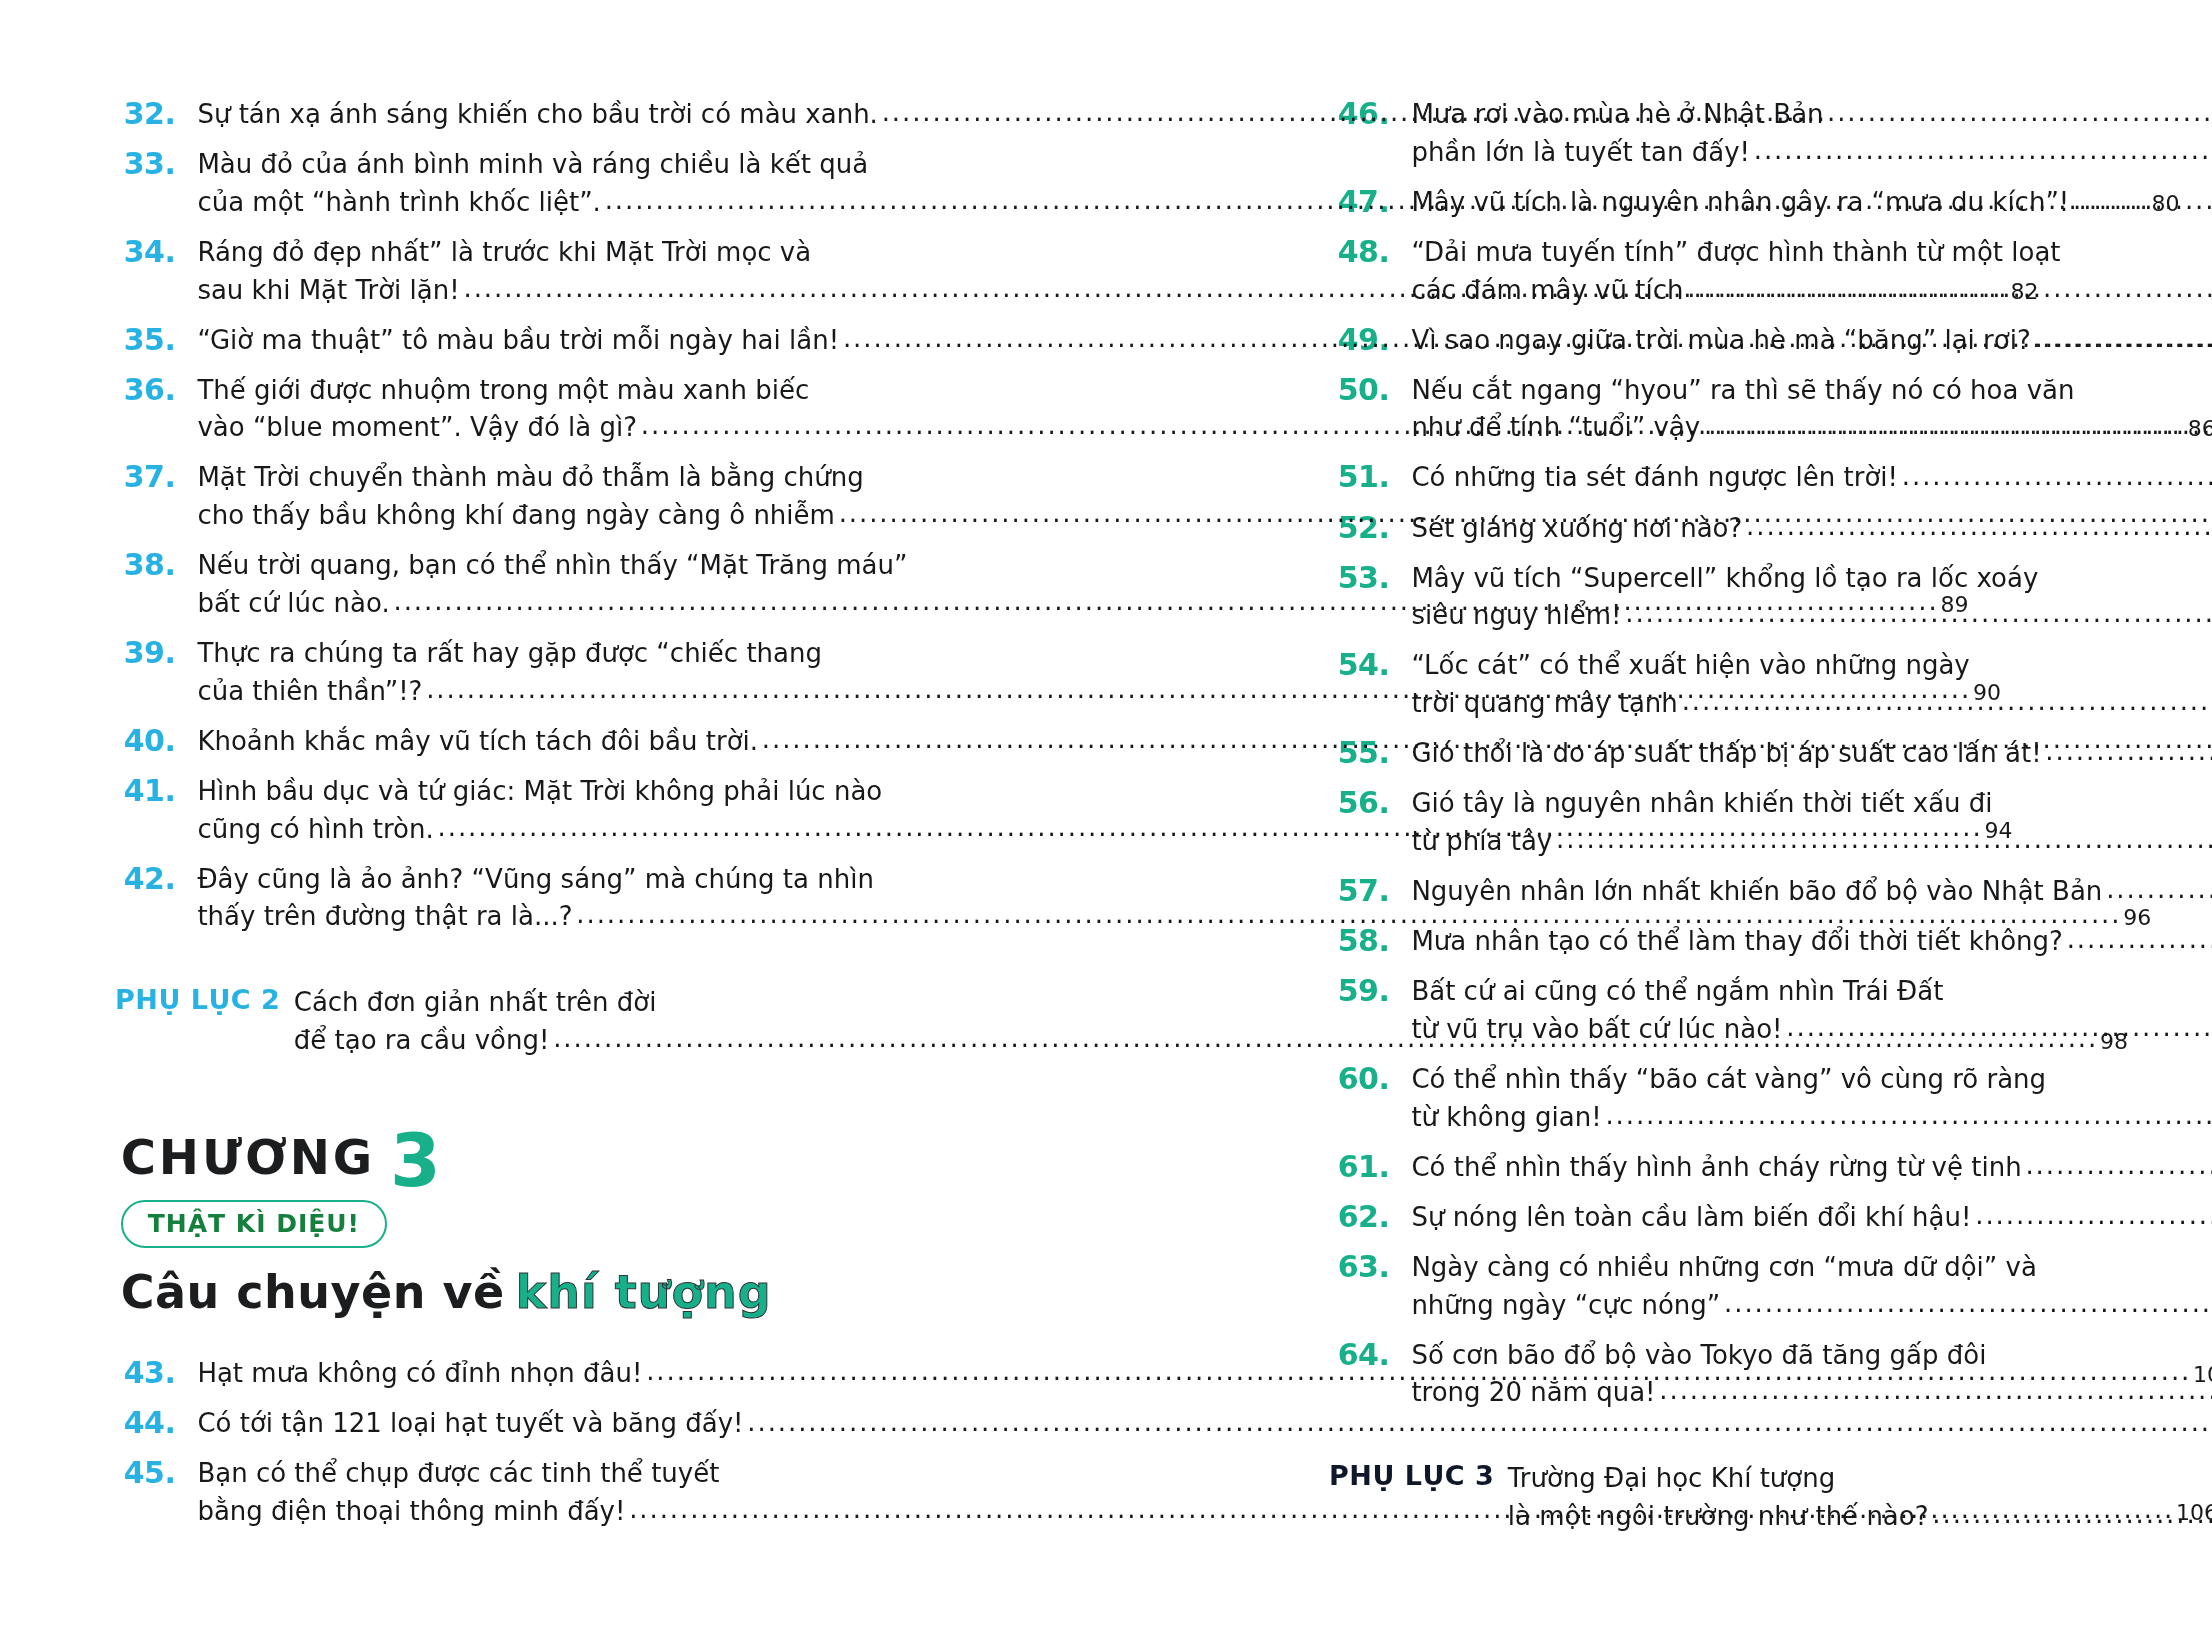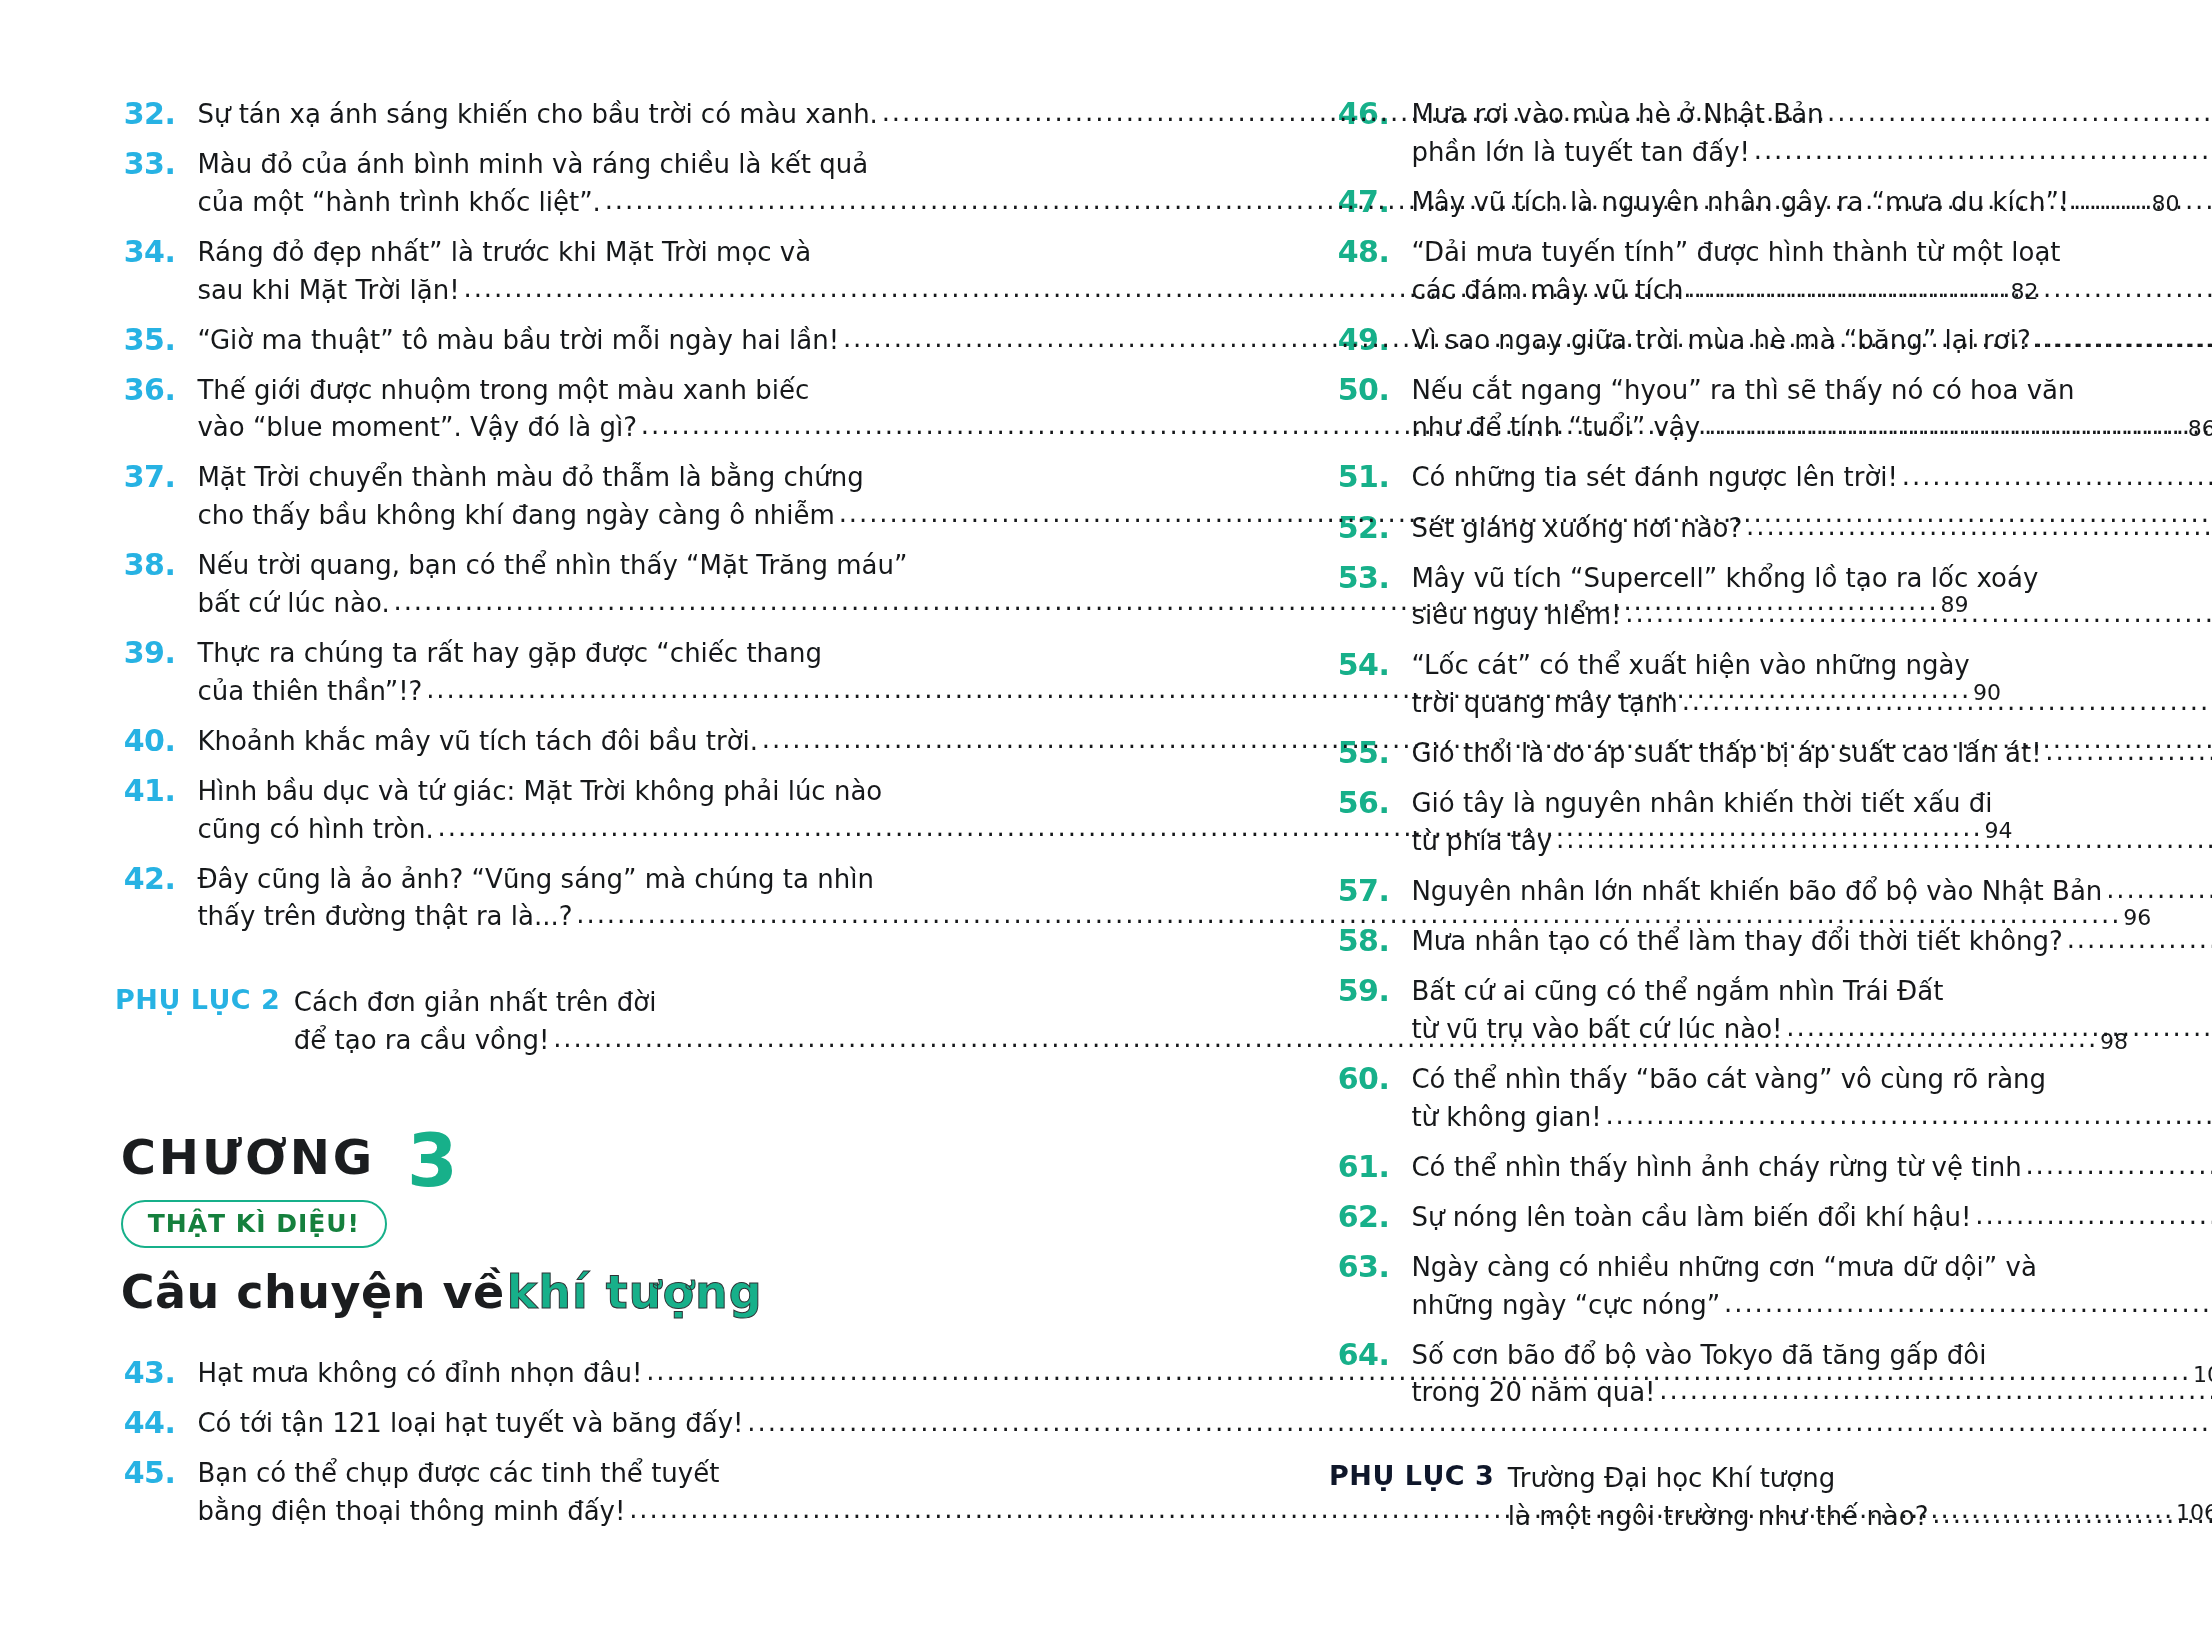--- a/index.html
+++ b/index.html
@@ -113,21 +113,21 @@
 
   
   .chapter-block {
     margin-top: 67px;
     margin-bottom: 32.5px;
     padding-left: 5.7px;
   }
   .chapter-title-row {
     display: flex;
     align-items: flex-end;
-    gap: 32px;
+    gap: 15px;
   }
   .chapter-word {
     font-family: "DejaVu Sans", sans-serif;
     font-weight: bold;
     font-size: 48px;
     letter-spacing: 2.9px;
     color: #1b1d1f;
   }
   .chapter-number {
     font-family: "DejaVu Sans", sans-serif;
@@ -150,21 +150,21 @@
     padding: 6.7px 25px 8.6px 25px;
   }
   .chapter-sub {
     margin-top: 17px;
     font-weight: bold;
     font-size: 46px;
     color: #1b1d1f;
     letter-spacing: 0.5px;
     display: flex;
     align-items: baseline;
-    gap: 2px;
+    gap: 11px;
   }
   .chapter-sub .accent {
     color: #17b08a;
     -webkit-text-stroke: 1px #2f3336;
     font-size: 46px;
     letter-spacing: 1px;
   }
   .after-chapter { margin-top: 36px; }
 </style>
 </head>

